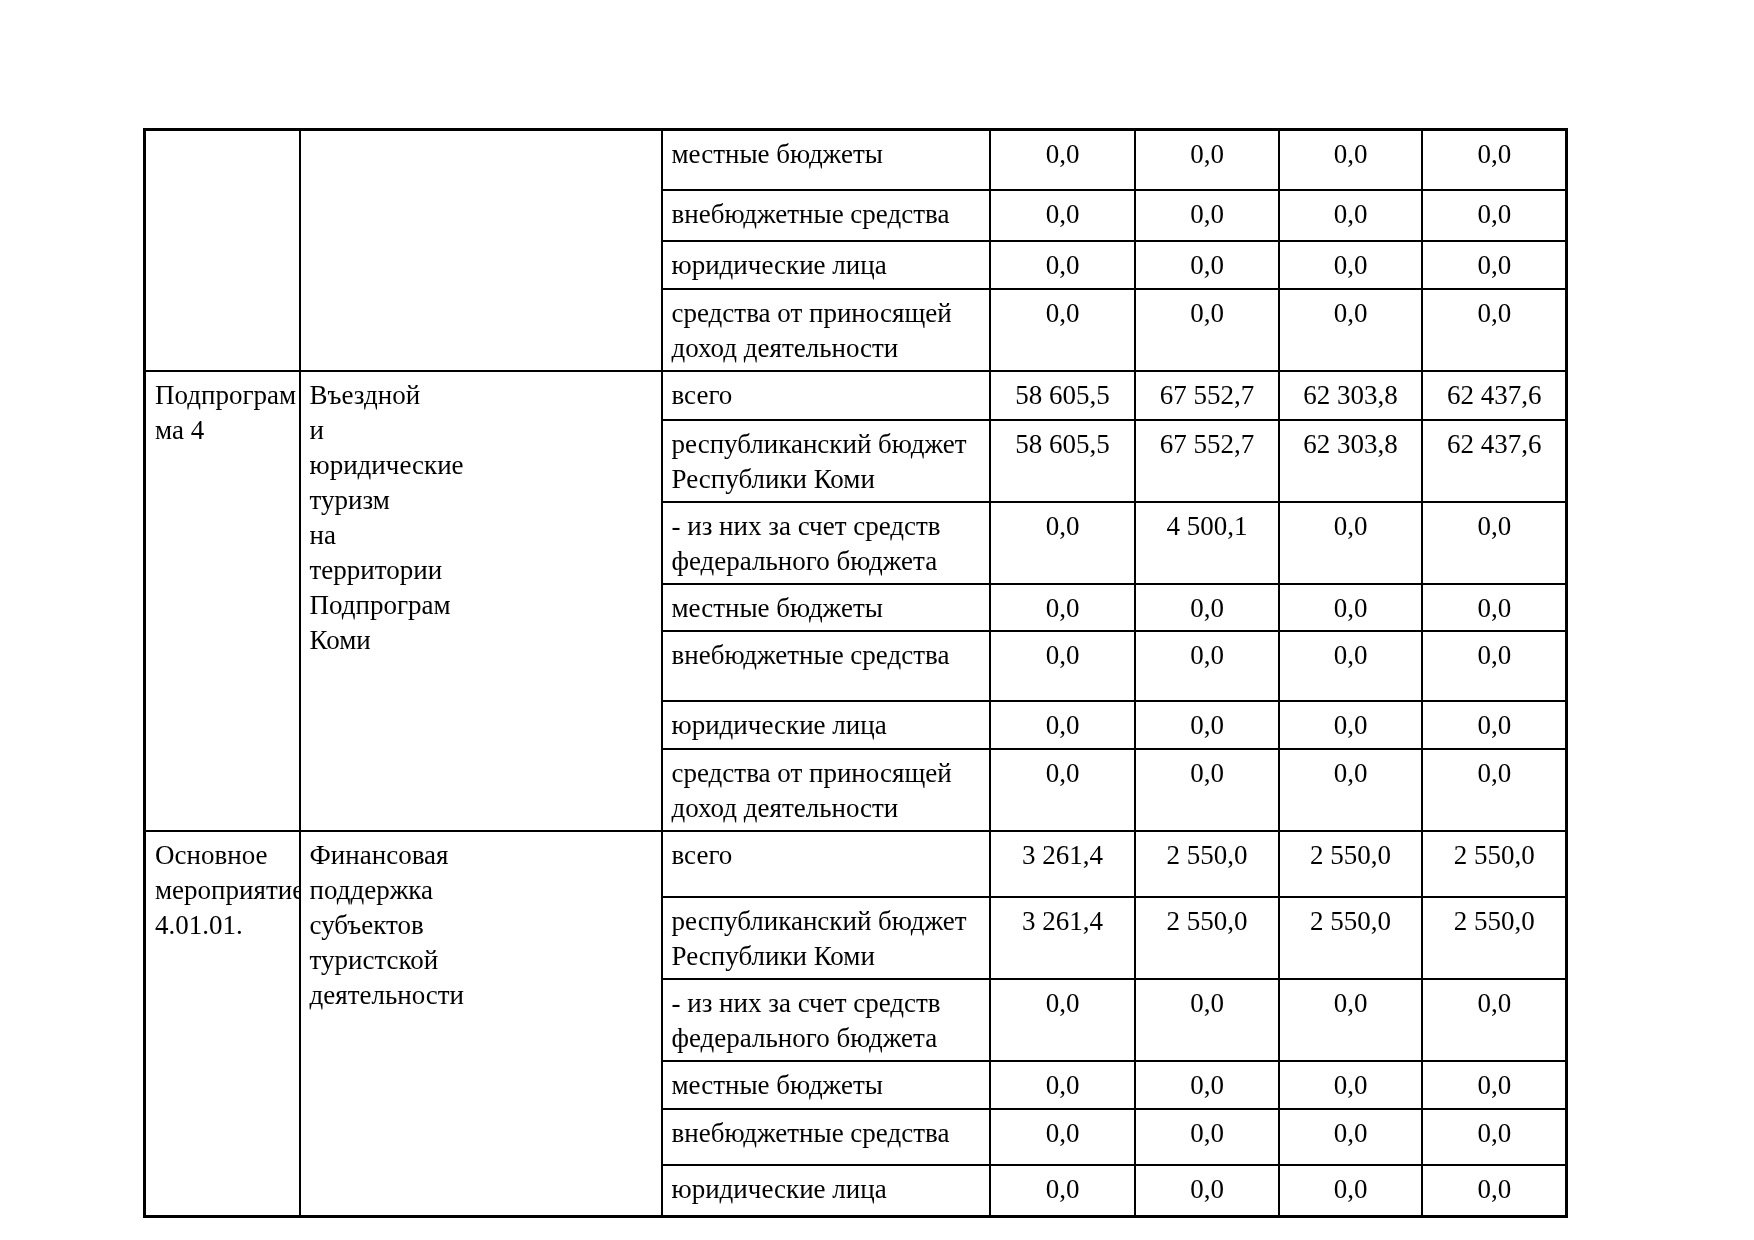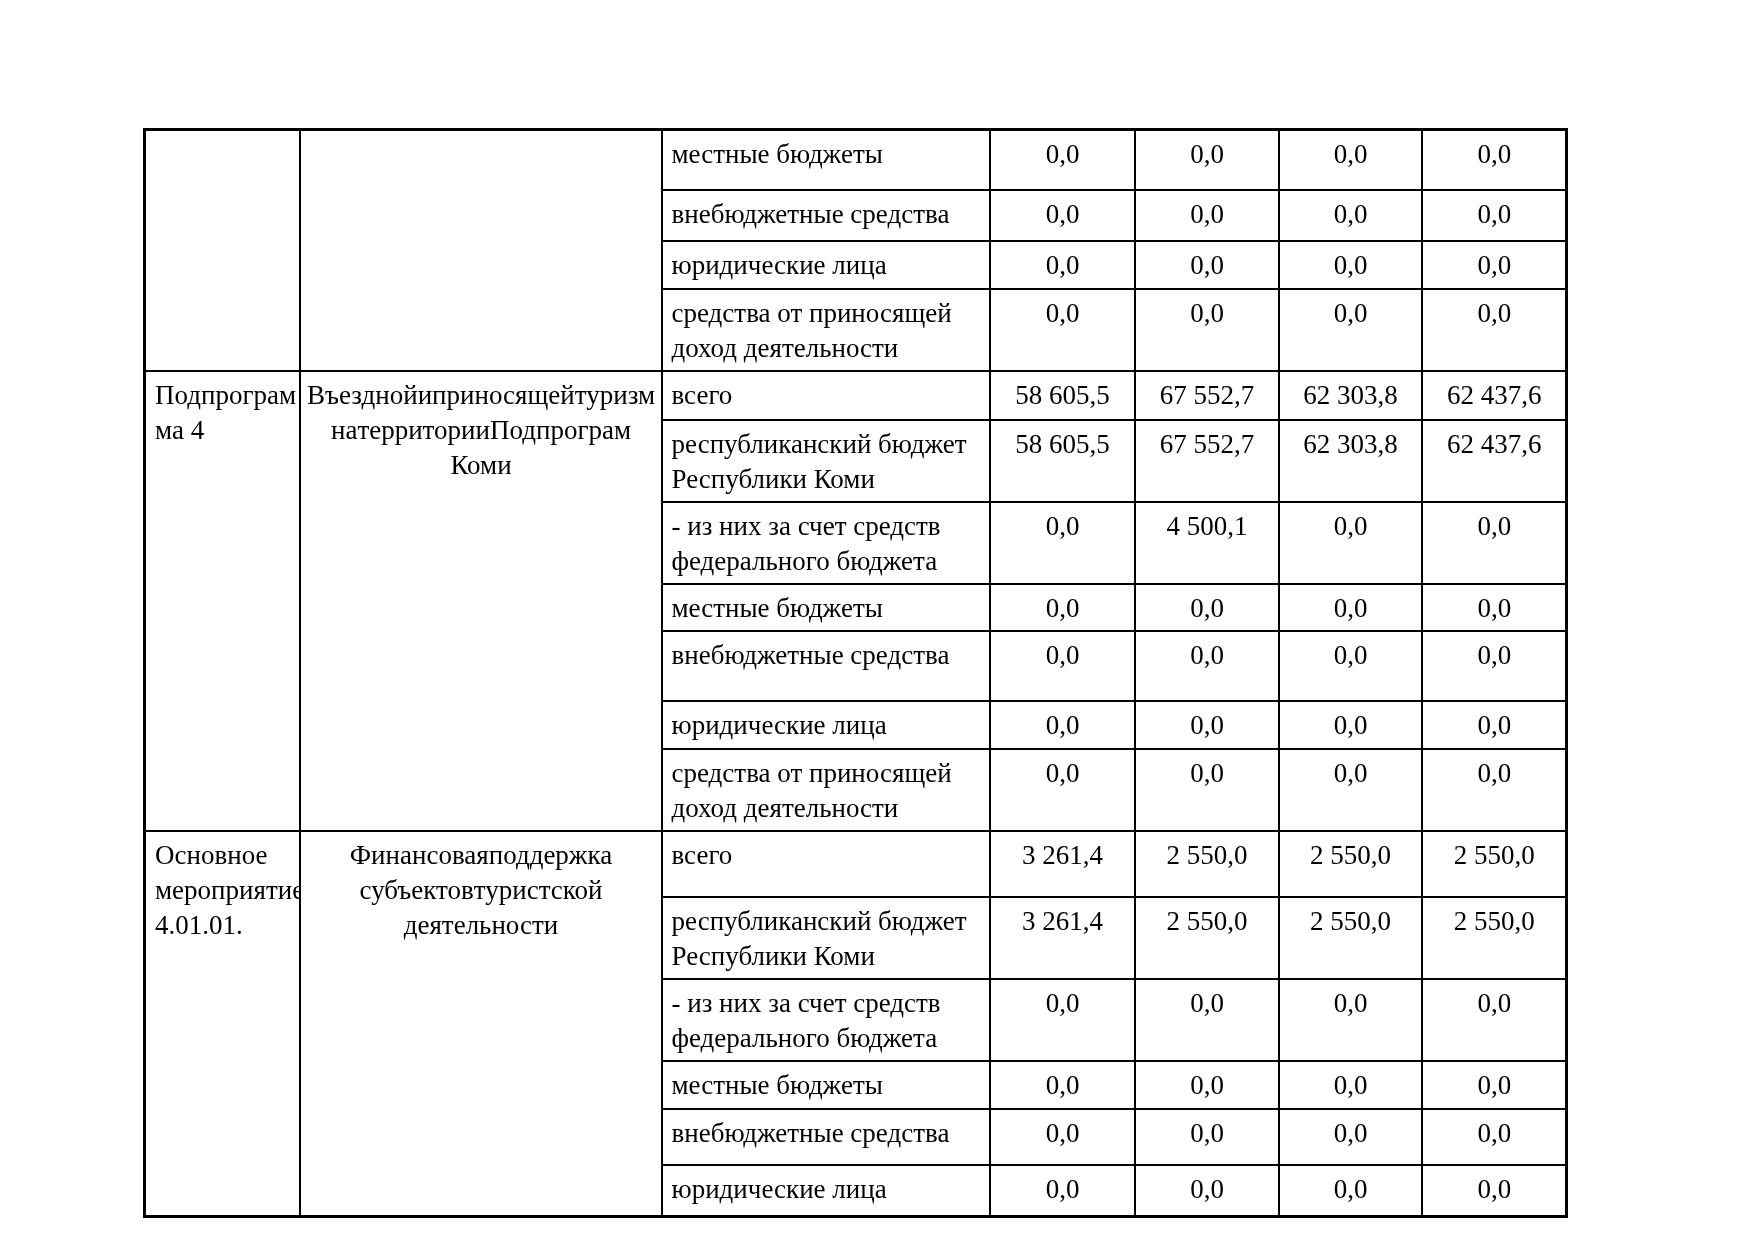--- a/index.html
+++ b/index.html
@@ -39,21 +39,22 @@
   td.program {
     white-space: pre-line;
     padding-right: 4px;
   }
   td.desc {
     padding-left: 11px;
     padding-right: 11px;
   }
   .desc-line {
     display: flex;
-    justify-content: center;
+    justify-content: flex-end;
+    flex-direction: column;
   }
   .desc-line span { white-space: nowrap; }
   td.src {
     padding-left: 10px;
   }
   td.val {
     text-align: center;
     padding-left: 2px;
     padding-right: 2px;
     padding-top: 9px;
@@ -104,21 +105,21 @@
           <td class="val">0,0</td>
           <td class="val">0,0</td>
         </tr>
         <tr style="height: 49px; padding-left: 40px;">
           <td class="program" rowspan="7">Подпрограм
 ма 4</td>
           <td class="desc" rowspan="7">
             <div class="desc-line">
               <span>Въездной</span>
               <span>и</span>
-              <span>приносящей</span>
+              <span>юридические</span>
               <span>туризм</span>
             </div>
             <div class="desc-line">
               <span>на</span>
               <span>территории</span>
               <span>Подпрограм</span>
             </div>
             <div class="desc-line">
               <span>Коми</span>
             </div>

